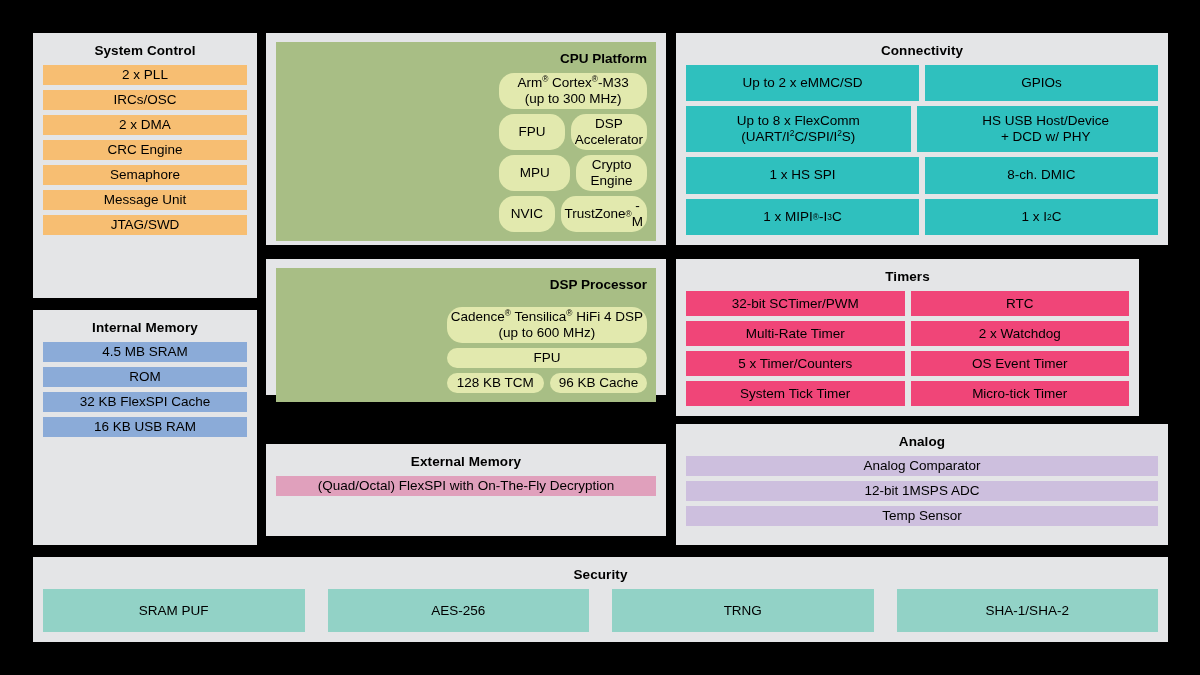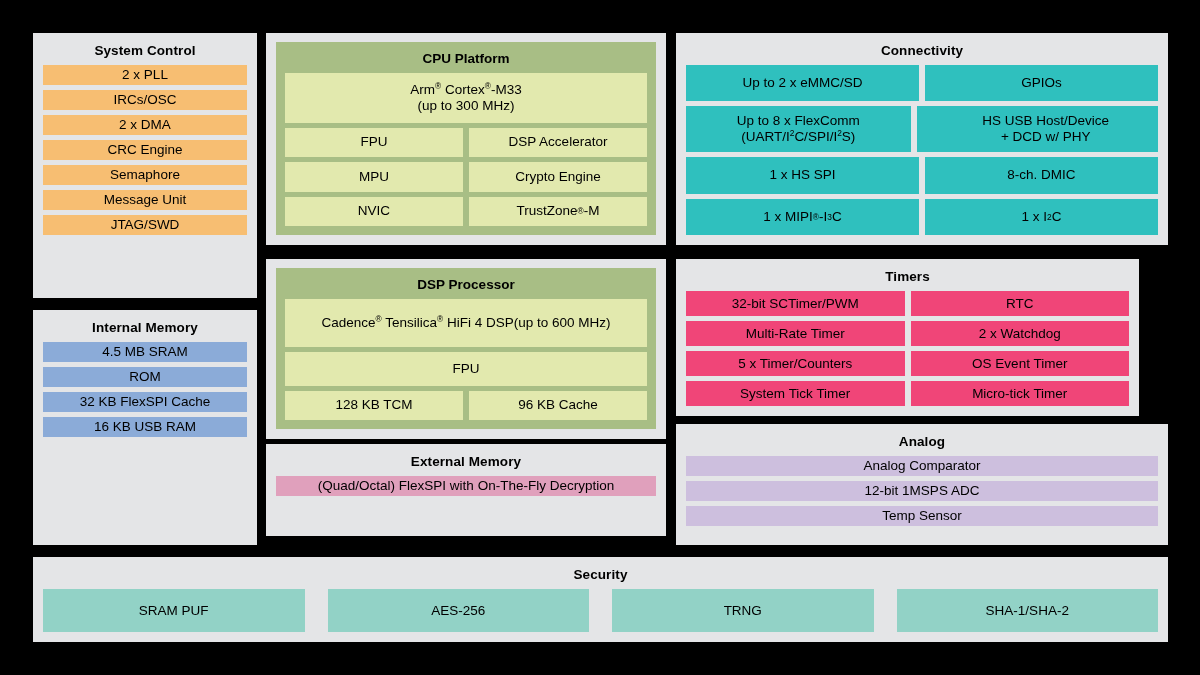--- a/index.html
+++ b/index.html
@@ -66,44 +66,45 @@
 
   
   .c-orange  { background: #f7be72; }
   .c-blue    { background: #8babd8; }
   .c-teal    { background: #2fc0be; }
   .c-pink    { background: #f04578; }
   .c-purple  { background: #cdbfde; }
   .c-mauve   { background: #e0a0bc; }
   .c-sec     { background: #92d2c6; }
   .c-green-outer { background: #a8be85; }
-  .c-green-inner { background: #e2e9ae; }
+  .c-green-inner { background: #e2e9ae; border-radius: 15px; }
 
   
   .proc-group {
     box-sizing: border-box;
     padding: 8px 9px 9px 9px;
     display: flex;
     flex-direction: column;
     flex: 1;
+    align-items: flex-end;
   }
   .proc-title {
     font-size: 13.5px;
     font-weight: bold;
     text-align: center;
     color: #000000;
     line-height: 17px;
     margin-bottom: 6px;
   }
 
   
   #panel-system-control   { left: 33px;  top: 33px;  width: 224px; height: 265px; }
   #panel-internal-memory  { left: 33px;  top: 310px; width: 224px; height: 235px; }
   #panel-cpu-platform     { left: 266px; top: 33px;  width: 400px; height: 212px; }
-  #panel-dsp-processor    { left: 266px; top: 259px; width: 400px; height: 180px; }
+  #panel-dsp-processor    { left: 266px; top: 259px; width: 400px; height: 136px; }
   #panel-external-memory  { left: 266px; top: 436px; width: 400px; height: 92px; margin-top: 8px;  }
   #panel-connectivity     { left: 676px; top: 33px;  width: 492px; height: 212px; }
   #panel-timers           { left: 676px; top: 259px; width: 463px; height: 157px; }
   #panel-analog           { left: 676px; top: 424px; width: 492px; height: 121px; }
   #panel-security         { left: 33px;  top: 557px; width: 1135px; height: 85px; }
 
   
   .sec-row {
     display: flex;
     gap: 23px;
@@ -170,21 +171,21 @@
             </div>
         </div>
       </div>
     </div>
   </div>
 
   <div class="panel" id="panel-dsp-processor">
     <div class="proc-group c-green-outer">
       <div class="proc-title">DSP Processor</div>
       <div class="stack">
-        <div class="cell c-green-inner" style="flex:1.5; flex-direction:row;">
+        <div class="cell c-green-inner" style="flex:1.5; flex-direction:column;margin-top:8px;">
           <div><span>Cadence</span><sup>®</sup><span> Tensilica</span><sup>®</sup><span> HiFi 4 DSP</span></div>
           <div>(up to 600 MHz)</div>
         </div>
         <div class="cell c-green-inner" style="flex:1.05;">FPU</div>
         <div class="row2" style="flex:1;">
           <div class="cell c-green-inner">128 KB TCM</div>
           <div class="cell c-green-inner">96 KB Cache</div>
         </div>
       </div>
     </div>

